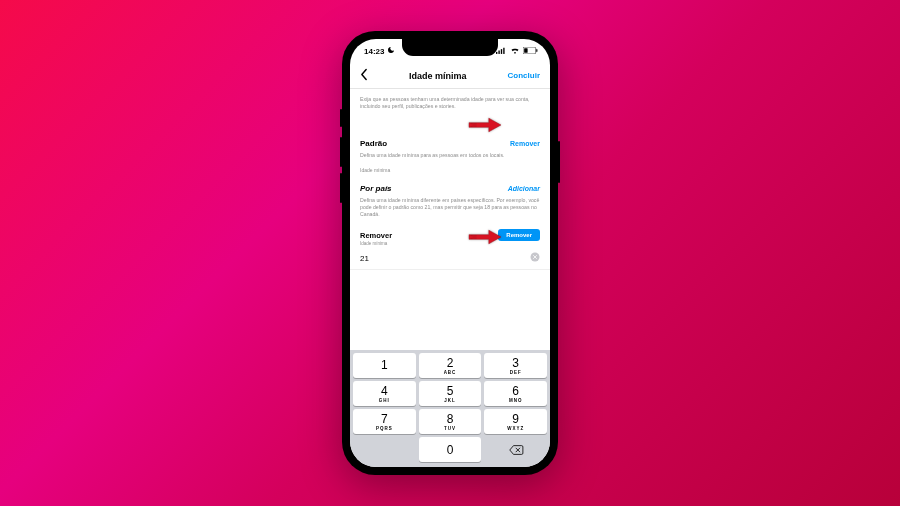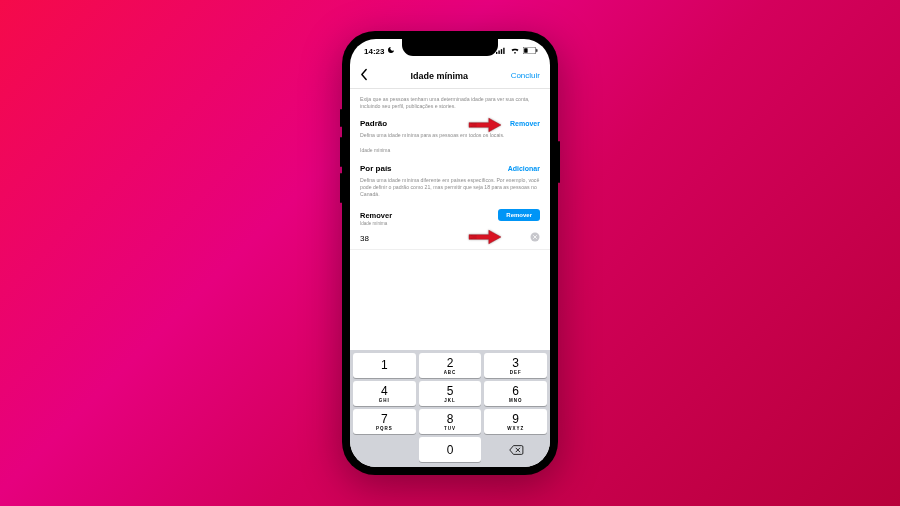--- a/index.html
+++ b/index.html
@@ -43,26 +43,27 @@
     }
     .status-l { display: flex; align-items: center; gap: 3px; }
     .status-r { display: flex; align-items: center; gap: 3px; }
     .nav-bar {
       height: 26px; display: flex; align-items: center;
       justify-content: space-between; padding: 0 10px;
       border-bottom: 0.5px solid #e4e4e4;
     }
     .back-chev { font-size: 14px; font-weight: 300; color: #000; }
     .nav-title { font-size: 9px; font-weight: 600; color: #000; }
-    .nav-action { font-size: 8px; font-weight: 400; color: #0095f6; }
+    .nav-action { font-size: 8px; font-weight: 700; color: #0095f6; }
     .content { flex: 1; overflow: hidden; }
     .desc { font-size: 5.2px; color: #8e8e8e; padding: 7px 10px 5px; line-height: 1.35; }
     .sec-head {
       display: flex; justify-content: space-between; align-items: center;
       padding: 4px 10px 2px;
+      margin-top: 20px;
     }
     .sec-title { font-size: 8px; font-weight: 700; color: #000; }
     .sec-link { font-size: 7px; font-weight: 600; color: #0095f6; }
     .sec-desc { font-size: 5.2px; color: #8e8e8e; padding: 2px 10px 5px; line-height: 1.35; }
     .field-label { font-size: 5px; color: #8e8e8e; padding: 3px 10px 1px; }
     .field-row {
       display: flex; justify-content: space-between; align-items: center;
       padding: 3px 10px 5px; font-size: 8px; color: #000;
       border-bottom: 0.5px solid #efefef;
     }
@@ -159,33 +160,33 @@
     <div class="content">
       <div class="desc">Exija que as pessoas tenham uma determinada idade para ver sua conta, incluindo seu perfil, publicações e stories.</div>
 
       <div class="sec-head">
         <span class="sec-title">Padrão</span>
         <span class="sec-link">Remover</span>
       </div>
       <div class="sec-desc">Defina uma idade mínima para as pessoas em todos os locais.</div>
       <div class="field-label">Idade mínima</div>
 
-      <div class="sec-head" style="margin-top:6px;">
+      <div class="sec-head" style="margin-top:6px;font-style:italic;">
         <span class="sec-title">Por país</span>
         <span class="sec-link">Adicionar</span>
       </div>
       <div class="sec-desc">Defina uma idade mínima diferente em países específicos. Por exemplo, você pode definir o padrão como 21, mas permitir que seja 18 para as pessoas no Canadá.</div>
 
       <div class="country-row">
         <span class="country-n">Remover</span>
         <span class="pill-btn">Remover</span>
       </div>
       <div class="country-sub">Idade mínima</div>
       <div class="field-row">
-        <span>38</span>
+        <span>21</span>
         <span class="clear-x">
           <svg width="10" height="10" viewBox="0 0 20 20">
               <circle cx="10" cy="10" r="9" fill="#c7c7cc"></circle>
               <path d="M7 7l6 6M13 7l-6 6" stroke="#fff" stroke-width="1.6" stroke-linecap="round"></path>
             </svg>
         </span>
       </div>
     </div>
 
     <div class="keyboard">

